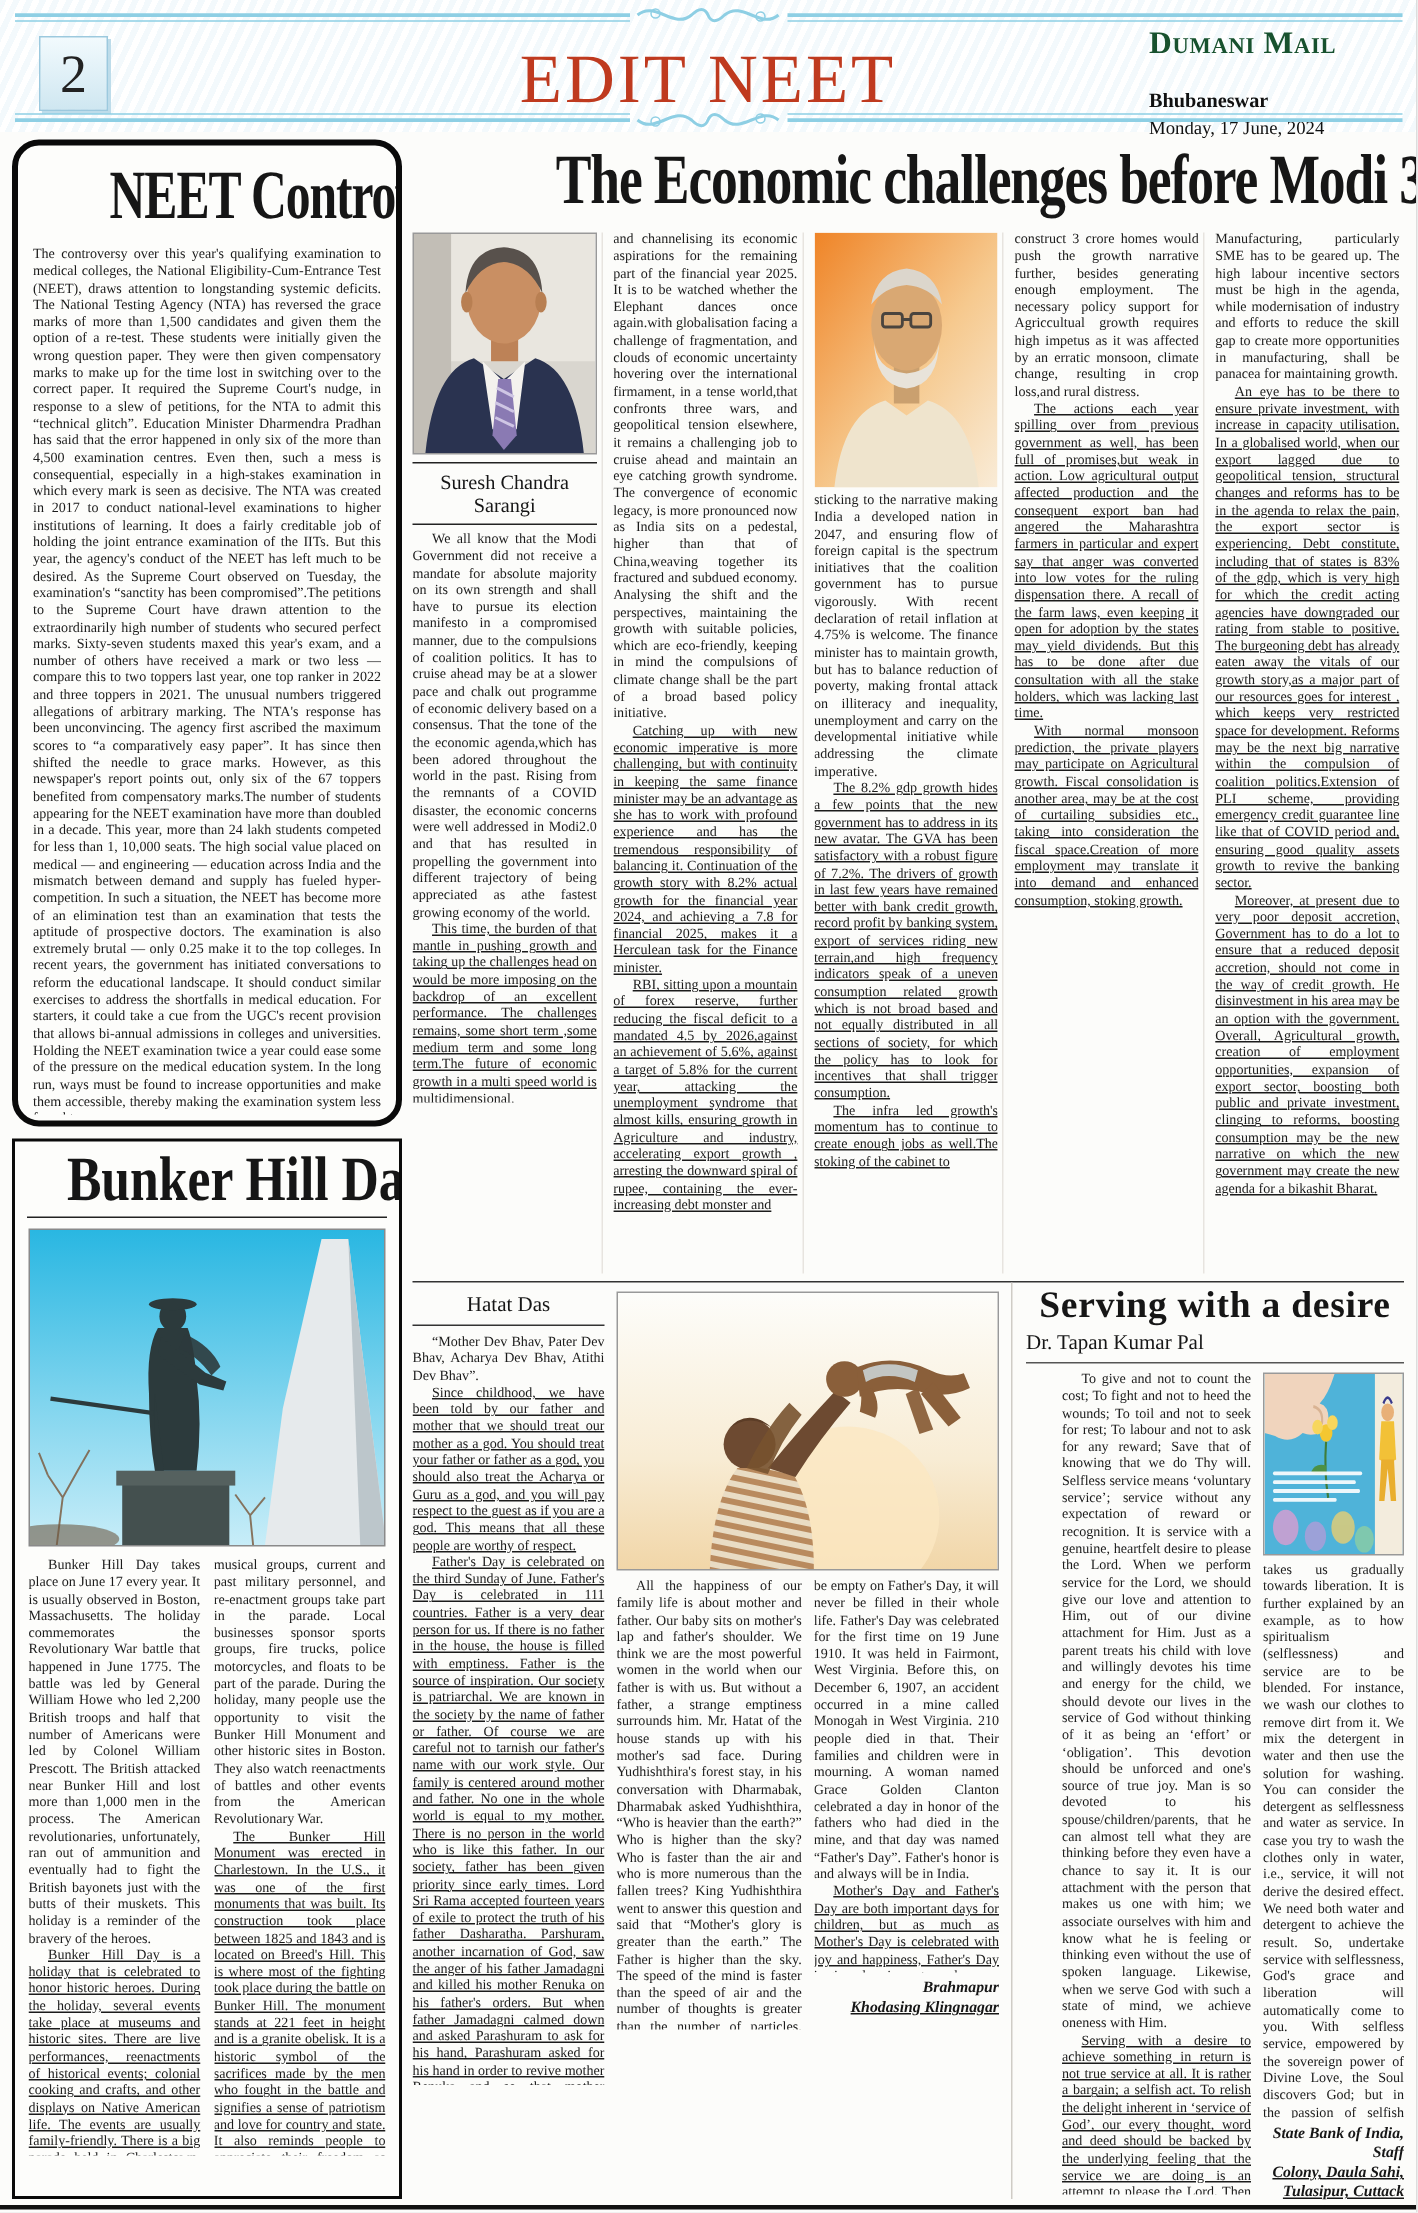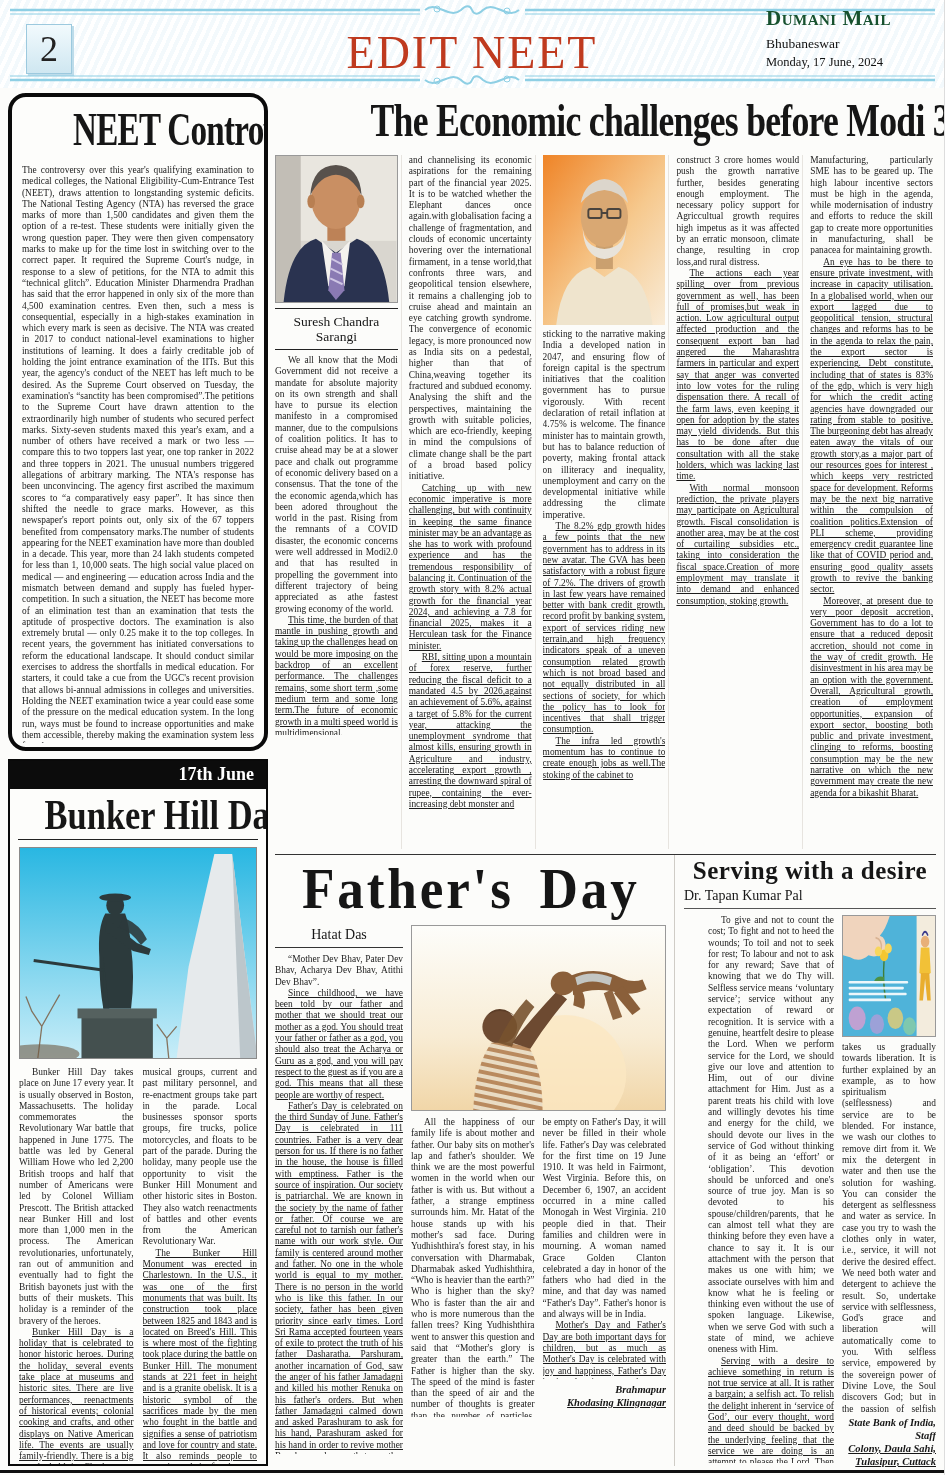--- a/index.html
+++ b/index.html
@@ -20,23 +20,23 @@
   .pagenum {
     position:absolute; left:26px; top:24px; width:46px; height:50px;
     border:1px solid #9cc9de; background:linear-gradient(#f2fafd,#cfe7f1);
     box-shadow:2px 2px 0 #bddcea;
     font-size:36px; line-height:48px; text-align:center; color:#222;
   }
   .edit-title {
     position:absolute; left:0; right:0; top:26px; text-align:center;
     font-size:46px; letter-spacing:2px; color:#bf3a1f; font-weight:400;
   }
-  .paper-info { position:absolute; right:18px; top:6px; text-align:left; width:160px; }
+  .paper-info { position:absolute; right:18px; top:16px; text-align:left; width:160px; }
   .paper-name { font-variant:small-caps; font-weight:700; font-size:21px; color:#17512e; letter-spacing:.5px; }
-  .paper-city { font-weight:400; font-size:13.5px; color:#111; margin-top:5px; }
+  .paper-city { font-weight:700; font-size:13.5px; color:#111; margin-top:18px; }
   .paper-date { font-size:12.5px; color:#111; margin-top:3px; }
   
   .content { display:flex; gap:7px; padding:5px 8px 0 8px; }
   .left-rail { width:260px; flex:none; }
   .right-area { flex:1; min-width:0; }
   
   .bodytext { font-size:9.4px; line-height:11.3px; text-align:justify; color:#1b1b1b; overflow:hidden; }
   .para { margin:0; }
   .para + .para { text-indent:13px;text-decoration:underline; }
   .ind1 .para:first-child { text-indent:13px; }
@@ -144,21 +144,20 @@
     <div class="left-rail">
 
       <section class="neet-box">
         <h1 class="neet-head"><span>NEET Controversy</span></h1>
         <div class="bodytext neet-body">
             <p class="para">The controversy over this year's qualifying examination to medical colleges, the National Eligibility-Cum-Entrance Test (NEET), draws attention to longstanding systemic deficits. The National Testing Agency (NTA) has reversed the grace marks of more than 1,500 candidates and given them the option of a re-test. These students were initially given the wrong question paper. They were then given compensatory marks to make up for the time lost in switching over to the correct paper. It required the Supreme Court's nudge, in response to a slew of petitions, for the NTA to admit this “technical glitch”. Education Minister Dharmendra Pradhan has said that the error happened in only six of the more than 4,500 examination centres. Even then, such a mess is consequential, especially in a high-stakes examination in which every mark is seen as decisive. The NTA was created in 2017 to conduct national-level examinations to higher institutions of learning. It does a fairly creditable job of holding the joint entrance examination of the IITs. But this year, the agency's conduct of the NEET has left much to be desired. As the Supreme Court observed on Tuesday, the examination's “sanctity has been compromised”.The petitions to the Supreme Court have drawn attention to the extraordinarily high number of students who secured perfect marks. Sixty-seven students maxed this year's exam, and a number of others have received a mark or two less — compare this to two toppers last year, one top ranker in 2022 and three toppers in 2021. The unusual numbers triggered allegations of arbitrary marking. The NTA's response has been unconvincing. The agency first ascribed the maximum scores to “a comparatively easy paper”. It has since then shifted the needle to grace marks. However, as this newspaper's report points out, only six of the 67 toppers benefited from compensatory marks.The number of students appearing for the NEET examination have more than doubled in a decade. This year, more than 24 lakh students competed for less than 1, 10,000 seats. The high social value placed on medical — and engineering — education across India and the mismatch between demand and supply has fueled hyper-competition. In such a situation, the NEET has become more of an elimination test than an examination that tests the aptitude of prospective doctors. The examination is also extremely brutal — only 0.25 make it to the top colleges. In recent years, the government has initiated conversations to reform the educational landscape. It should conduct similar exercises to address the shortfalls in medical education. For starters, it could take a cue from the UGC's recent provision that allows bi-annual admissions in colleges and universities. Holding the NEET examination twice a year could ease some of the pressure on the medical education system. In the long run, ways must be found to increase opportunities and make them accessible, thereby making the examination system less fraught.</p>
           </div>
       </section>
 
       <section class="bunker-box">
-        <div class="date-tag">17th June</div>
         <h2 class="bunker-head"><span>Bunker Hill Day</span></h2>
         <figure class="bunker-photo">
           <svg viewBox="0 0 238 212" width="100%" height="100%" preserveAspectRatio="none">
             <defs>
               <linearGradient id="sky" x1="0" y1="0" x2="0" y2="1">
                 <stop offset="0" stop-color="#29b7e2"></stop>
                   <stop offset="1" stop-color="#c8edf8"></stop>
               </linearGradient>
             </defs>
             <rect width="238" height="212" fill="url(#sky)"></rect>
@@ -278,21 +277,20 @@
                 <p class="para">An eye has to be there to ensure private investment, with increase in capacity utilisation. In a globalised world, when our export lagged due to geopolitical tension, structural changes and reforms has to be in the agenda to relax the pain, the export sector is experiencing. Debt constitute, including that of states is 83% of the gdp, which is very high for which the credit acting agencies have downgraded our rating from stable to positive. The burgeoning debt has already eaten away the vitals of our growth story,as a major part of our resources goes for interest , which keeps very restricted space for development. Reforms may be the next big narrative within the compulsion of coalition politics.Extension of PLI scheme, providing emergency credit guarantee line like that of COVID period and, ensuring good quality assets growth to revive the banking sector.</p>
                 <p class="para">Moreover, at present due to very poor deposit accretion, Government has to do a lot to ensure that a reduced deposit accretion, should not come in the way of credit growth. He disinvestment in his area may be an option with the government. Overall, Agricultural growth, creation of employment opportunities, expansion of export sector, boosting both public and private investment, clinging to reforms, boosting consumption may be the new narrative on which the new government may create the new agenda for a bikashit Bharat.</p>
               </div>
           </div>
         </div>
       </section>
 
       <div class="bottom-row">
 
         <section class="fathers">
-          <h1 class="fathers-head"><span>Father's Day</span></h1>
           <div class="fd-body">
             <div class="fd-col1">
               <div class="byline">Hatat Das</div>
               <div class="bodytext ind1">
                   <p class="para">“Mother Dev Bhav, Pater Dev Bhav, Acharya Dev Bhav, Atithi Dev Bhav”.</p>
                   <p class="para">Since childhood, we have been told by our father and mother that we should treat our mother as a god. You should treat your father or father as a god, you should also treat the Acharya or Guru as a god, and you will pay respect to the guest as if you are a god. This means that all these people are worthy of respect.</p>
                   <p class="para">Father's Day is celebrated on the third Sunday of June. Father's Day is celebrated in 111 countries. Father is a very dear person for us. If there is no father in the house, the house is filled with emptiness. Father is the source of inspiration. Our society is patriarchal. We are known in the society by the name of father or father. Of course we are careful not to tarnish our father's name with our work style. Our family is centered around mother and father. No one in the whole world is equal to my mother. There is no person in the world who is like this father. In our society, father has been given priority since early times. Lord Sri Rama accepted fourteen years of exile to protect the truth of his father Dasharatha. Parshuram, another incarnation of God, saw the anger of his father Jamadagni and killed his mother Renuka on his father's orders. But when father Jamadagni calmed down and asked Parashuram to ask for his hand, Parashuram asked for his hand in order to revive mother Renuka and so that mother Renuka could not remember that she had been killed by Parashuram.</p>
                 </div>
             </div>
             <div class="fd-right">

